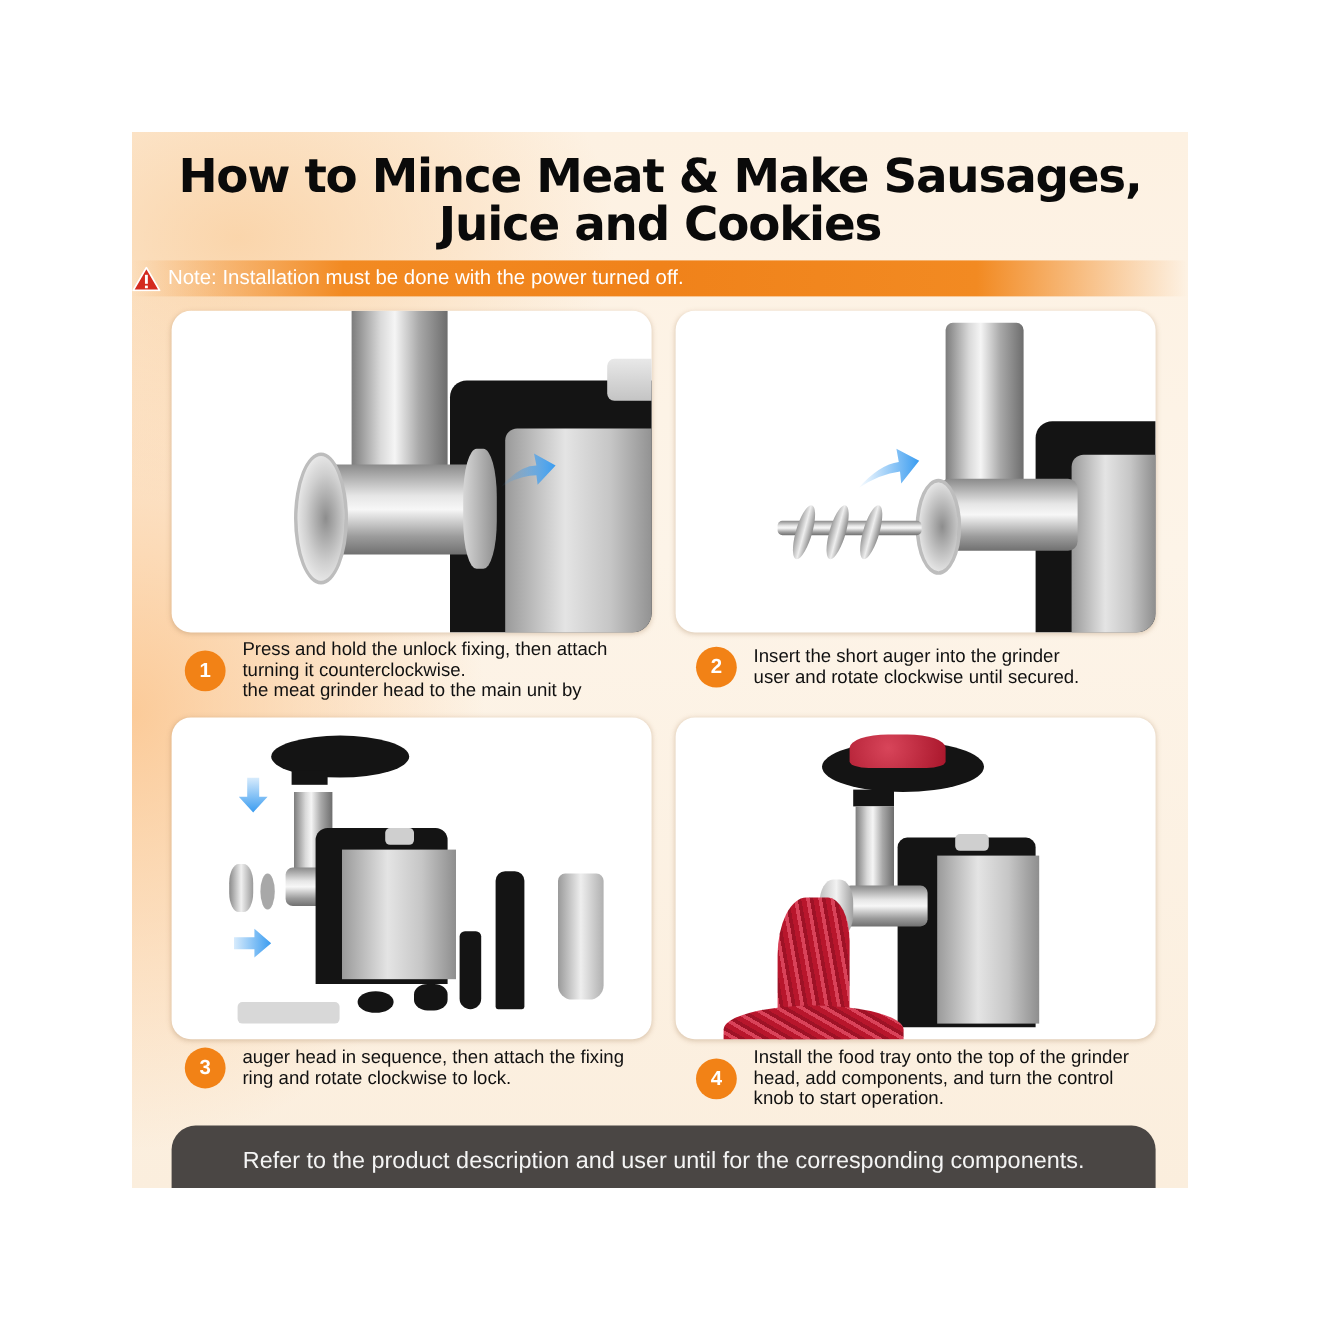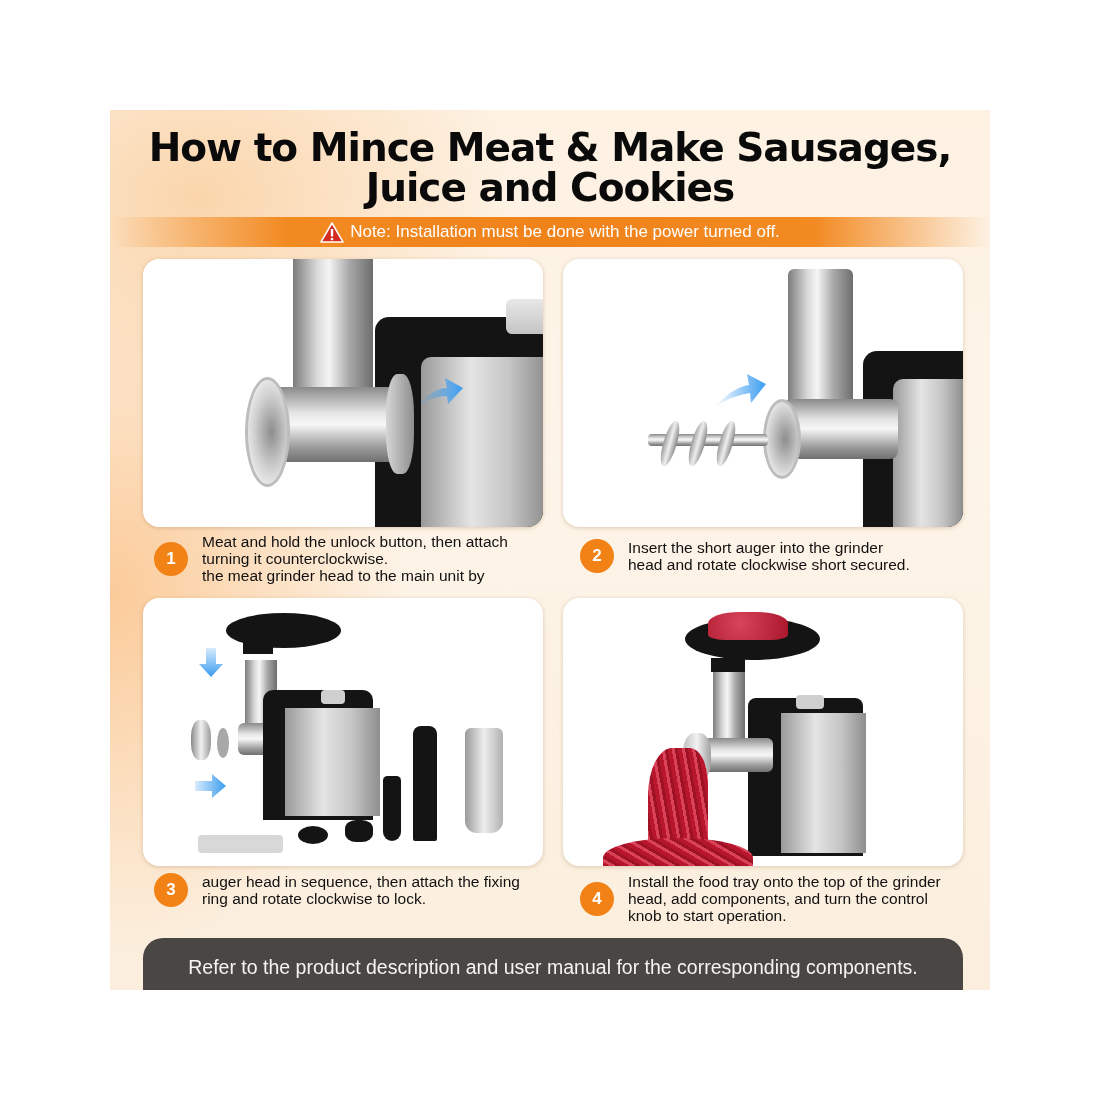--- a/index.html
+++ b/index.html
@@ -18,21 +18,21 @@
 
   .title {
     position: absolute; left: 0; top: 18px; width: 880px;
     text-align: center; font-family: "DejaVu Sans", sans-serif; font-weight: bold;
     font-size: 39px; line-height: 40px; color: #0a0a0a; letter-spacing: -1px;
   }
 
   .note-bar {
     position: absolute; left: 0; top: 107px; width: 880px; height: 30px;
     background: linear-gradient(90deg, rgba(243,134,30,0) 0%, #f28a22 20%, #f0821a 50%, #f28a22 80%, rgba(243,134,30,0) 100%);
-    display: flex; align-items: center; justify-content: center; gap: 6px;
+    display: flex; align-items: center; justify-content: flex-start; gap: 6px;
   }
   .note-bar .warn { width: 24px; height: 21px; display: inline-block; }
   .note-bar .note-text { color: #ffffff; font-size: 17px; font-family: "Liberation Sans", sans-serif; }
 
   .panel {
     position: absolute; width: 400px; height: 268px;
     background: #ffffff; border-radius: 16px;
     box-shadow: 0 1px 4px rgba(160,120,80,0.35);
     overflow: hidden;
   }
@@ -172,31 +172,31 @@
     <div class="abs" style="left:233px;top:97px;width:28px;height:14px;background:#cfcfcf;border-radius:4px;"></div>
     <div class="abs steel-h" style="left:140px;top:140px;width:70px;height:34px;border-radius:6px;"></div>
     <div class="abs" style="left:120px;top:135px;width:28px;height:48px;border-radius:40%;background:linear-gradient(90deg,#c0c0c0,#f2f2f2,#a0a0a0);"></div>
     <div class="abs" style="left:85px;top:150px;width:60px;height:120px;border-radius:40% 30% 0 0;background:repeating-linear-gradient(80deg,#b8162c 0 4px,#d94259 4px 7px,#9e1226 7px 10px);"></div>
     <div class="abs" style="left:40px;top:240px;width:150px;height:40px;border-radius:50% 50% 0 0;background:repeating-linear-gradient(30deg,#b8162c 0 4px,#d94259 4px 7px,#9e1226 7px 10px);"></div>
   </div>
 
   <div class="step s1">
     <div class="num">1</div>
     <div class="txt">
-      <div>Meat and hold the unlock button, then attach</div>
+      <div>Press and hold the unlock fixing, then attach</div>
       <div>turning it counterclockwise.</div>
       <div>the meat grinder head to the main unit by</div>
     </div>
   </div>
 
   <div class="step s2">
     <div class="num">2</div>
     <div class="txt">
       <div>Insert the short auger into the grinder</div>
-      <div>head and rotate clockwise short secured.</div>
+      <div>user and rotate clockwise until secured.</div>
     </div>
   </div>
 
   <div class="step s3">
     <div class="num">3</div>
     <div class="txt">
       <div>auger head in sequence, then attach the fixing</div>
       <div>ring and rotate clockwise to lock.</div>
     </div>
   </div>
@@ -204,16 +204,16 @@
   <div class="step s4">
     <div class="num">4</div>
     <div class="txt">
       <div>Install the food tray onto the top of the grinder</div>
       <div>head, add components, and turn the control</div>
       <div>knob to start operation.</div>
     </div>
   </div>
 
   <div class="footer">
-    <span class="ft">Refer to the product description and user manual for the corresponding components.</span>
+    <span class="ft">Refer to the product description and user until for the corresponding components.</span>
   </div>
 
 </div>
 
 </body></html>

